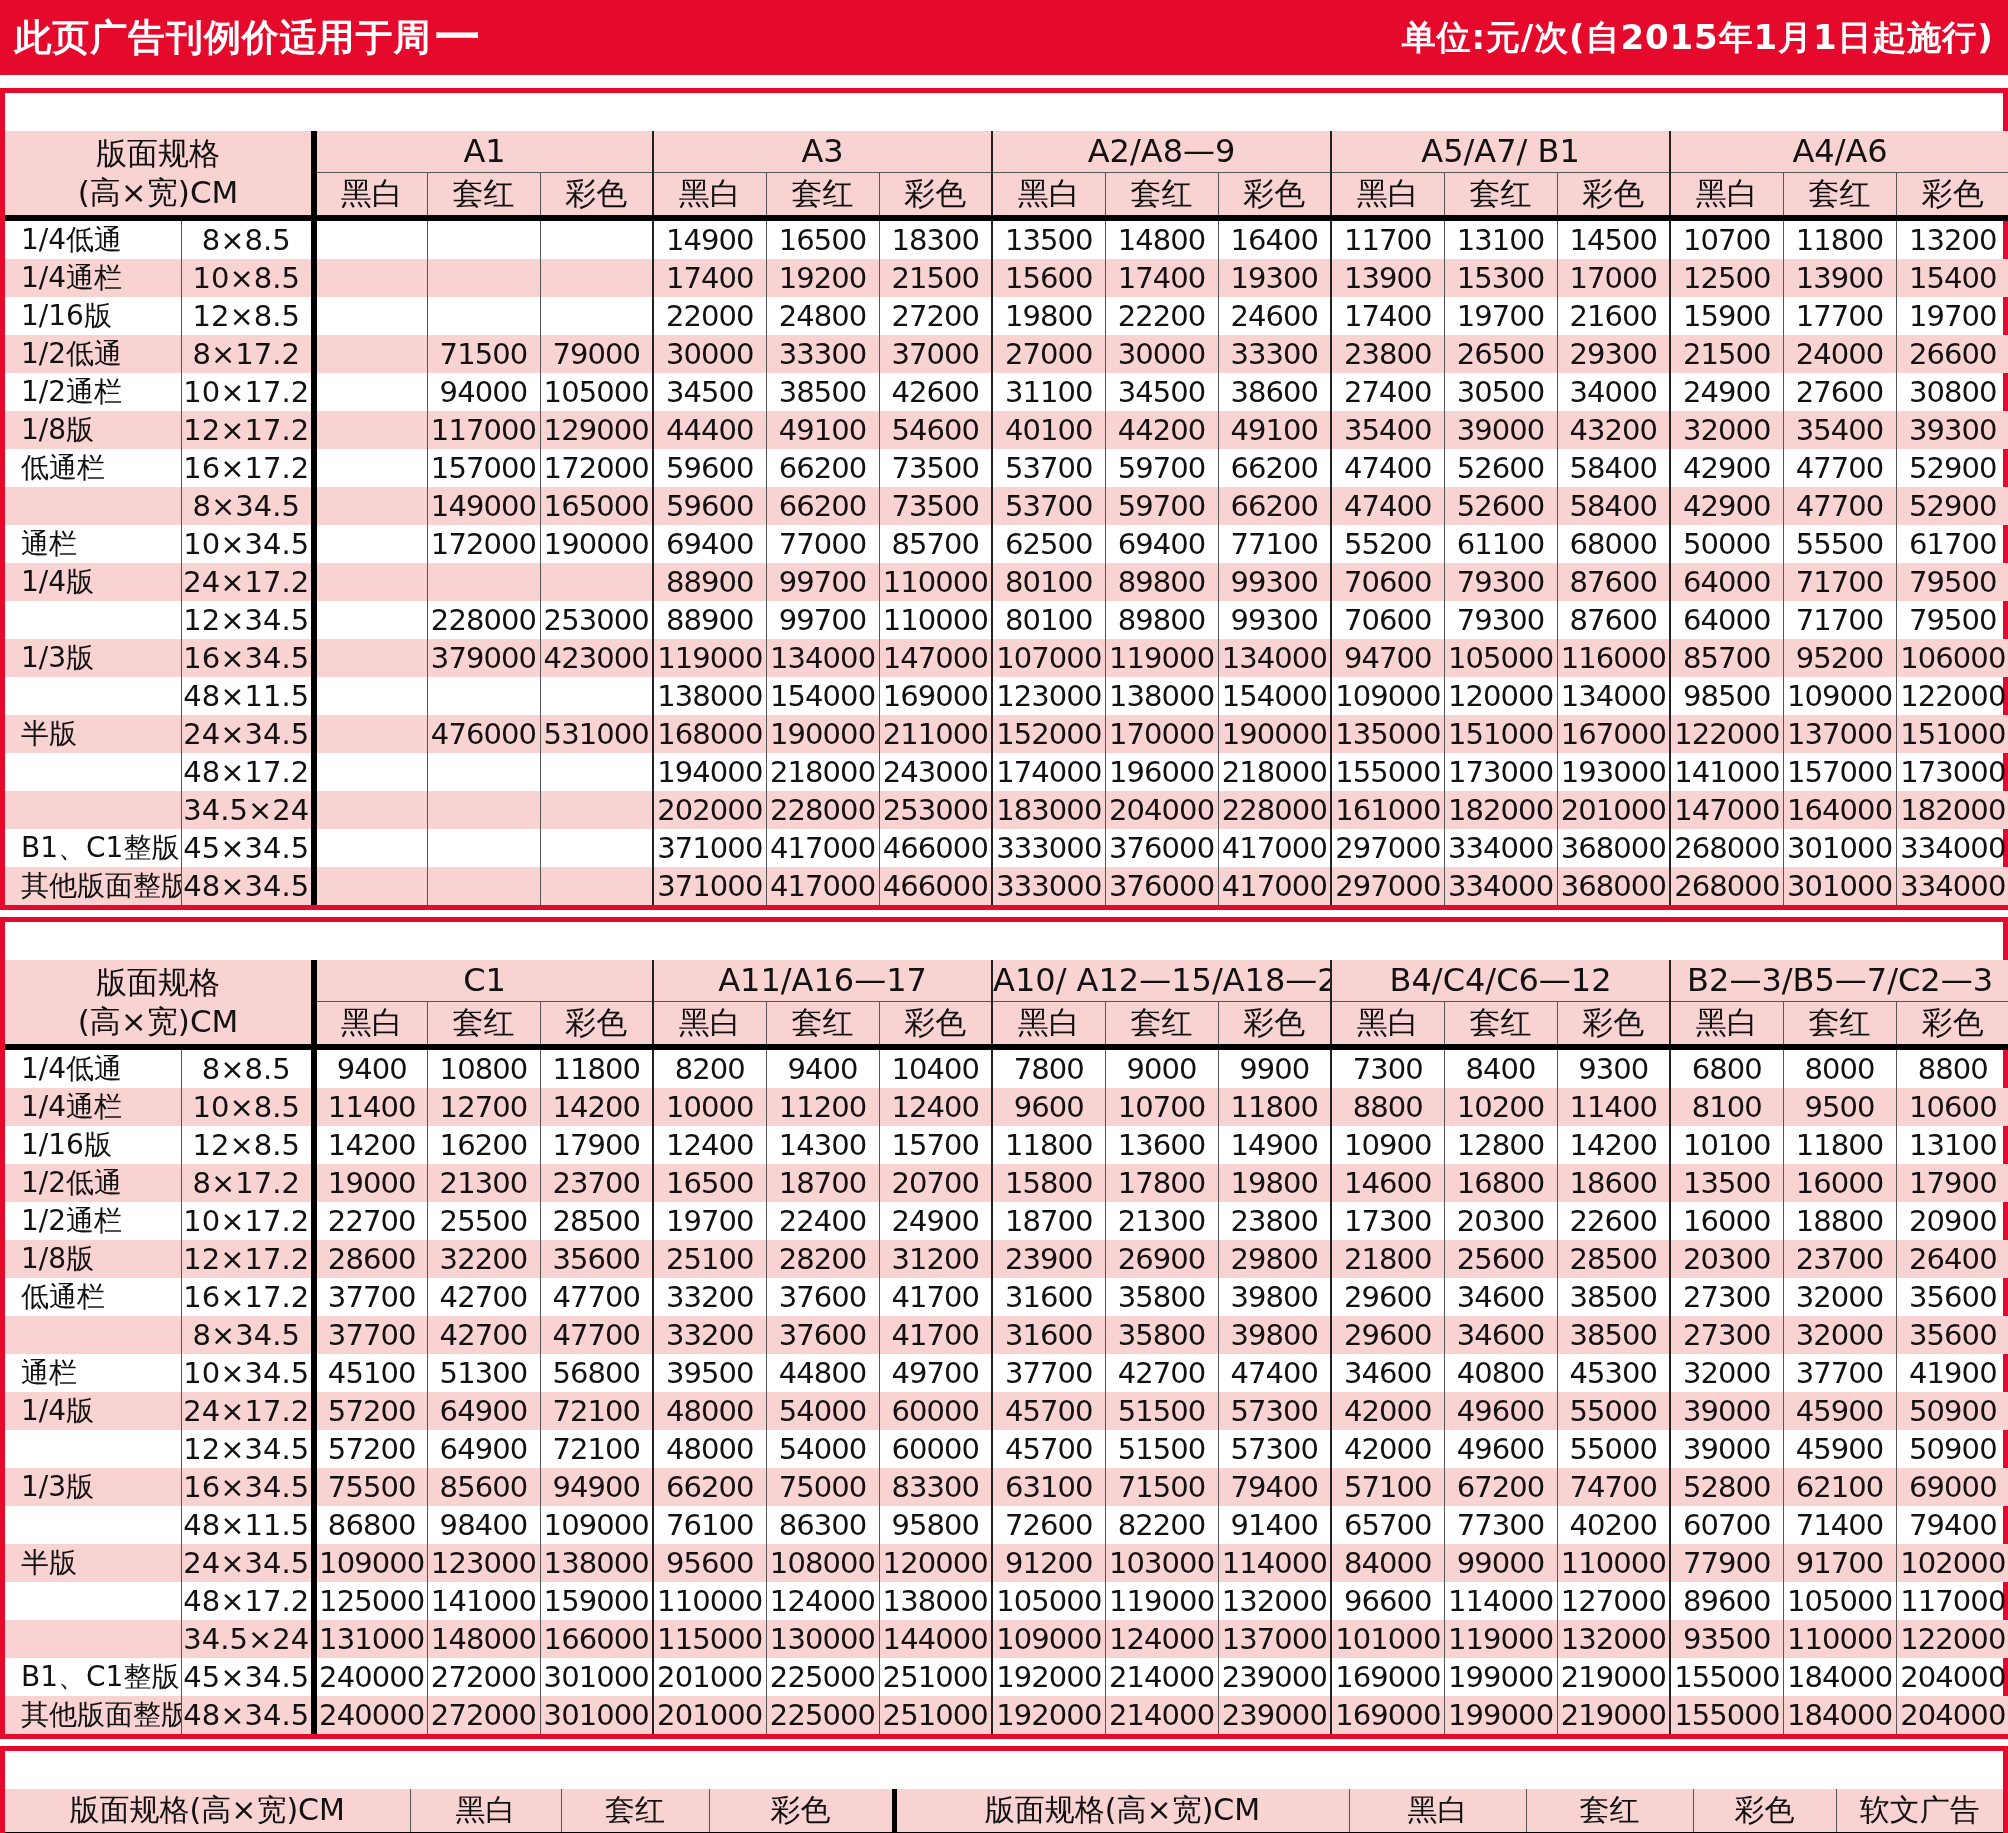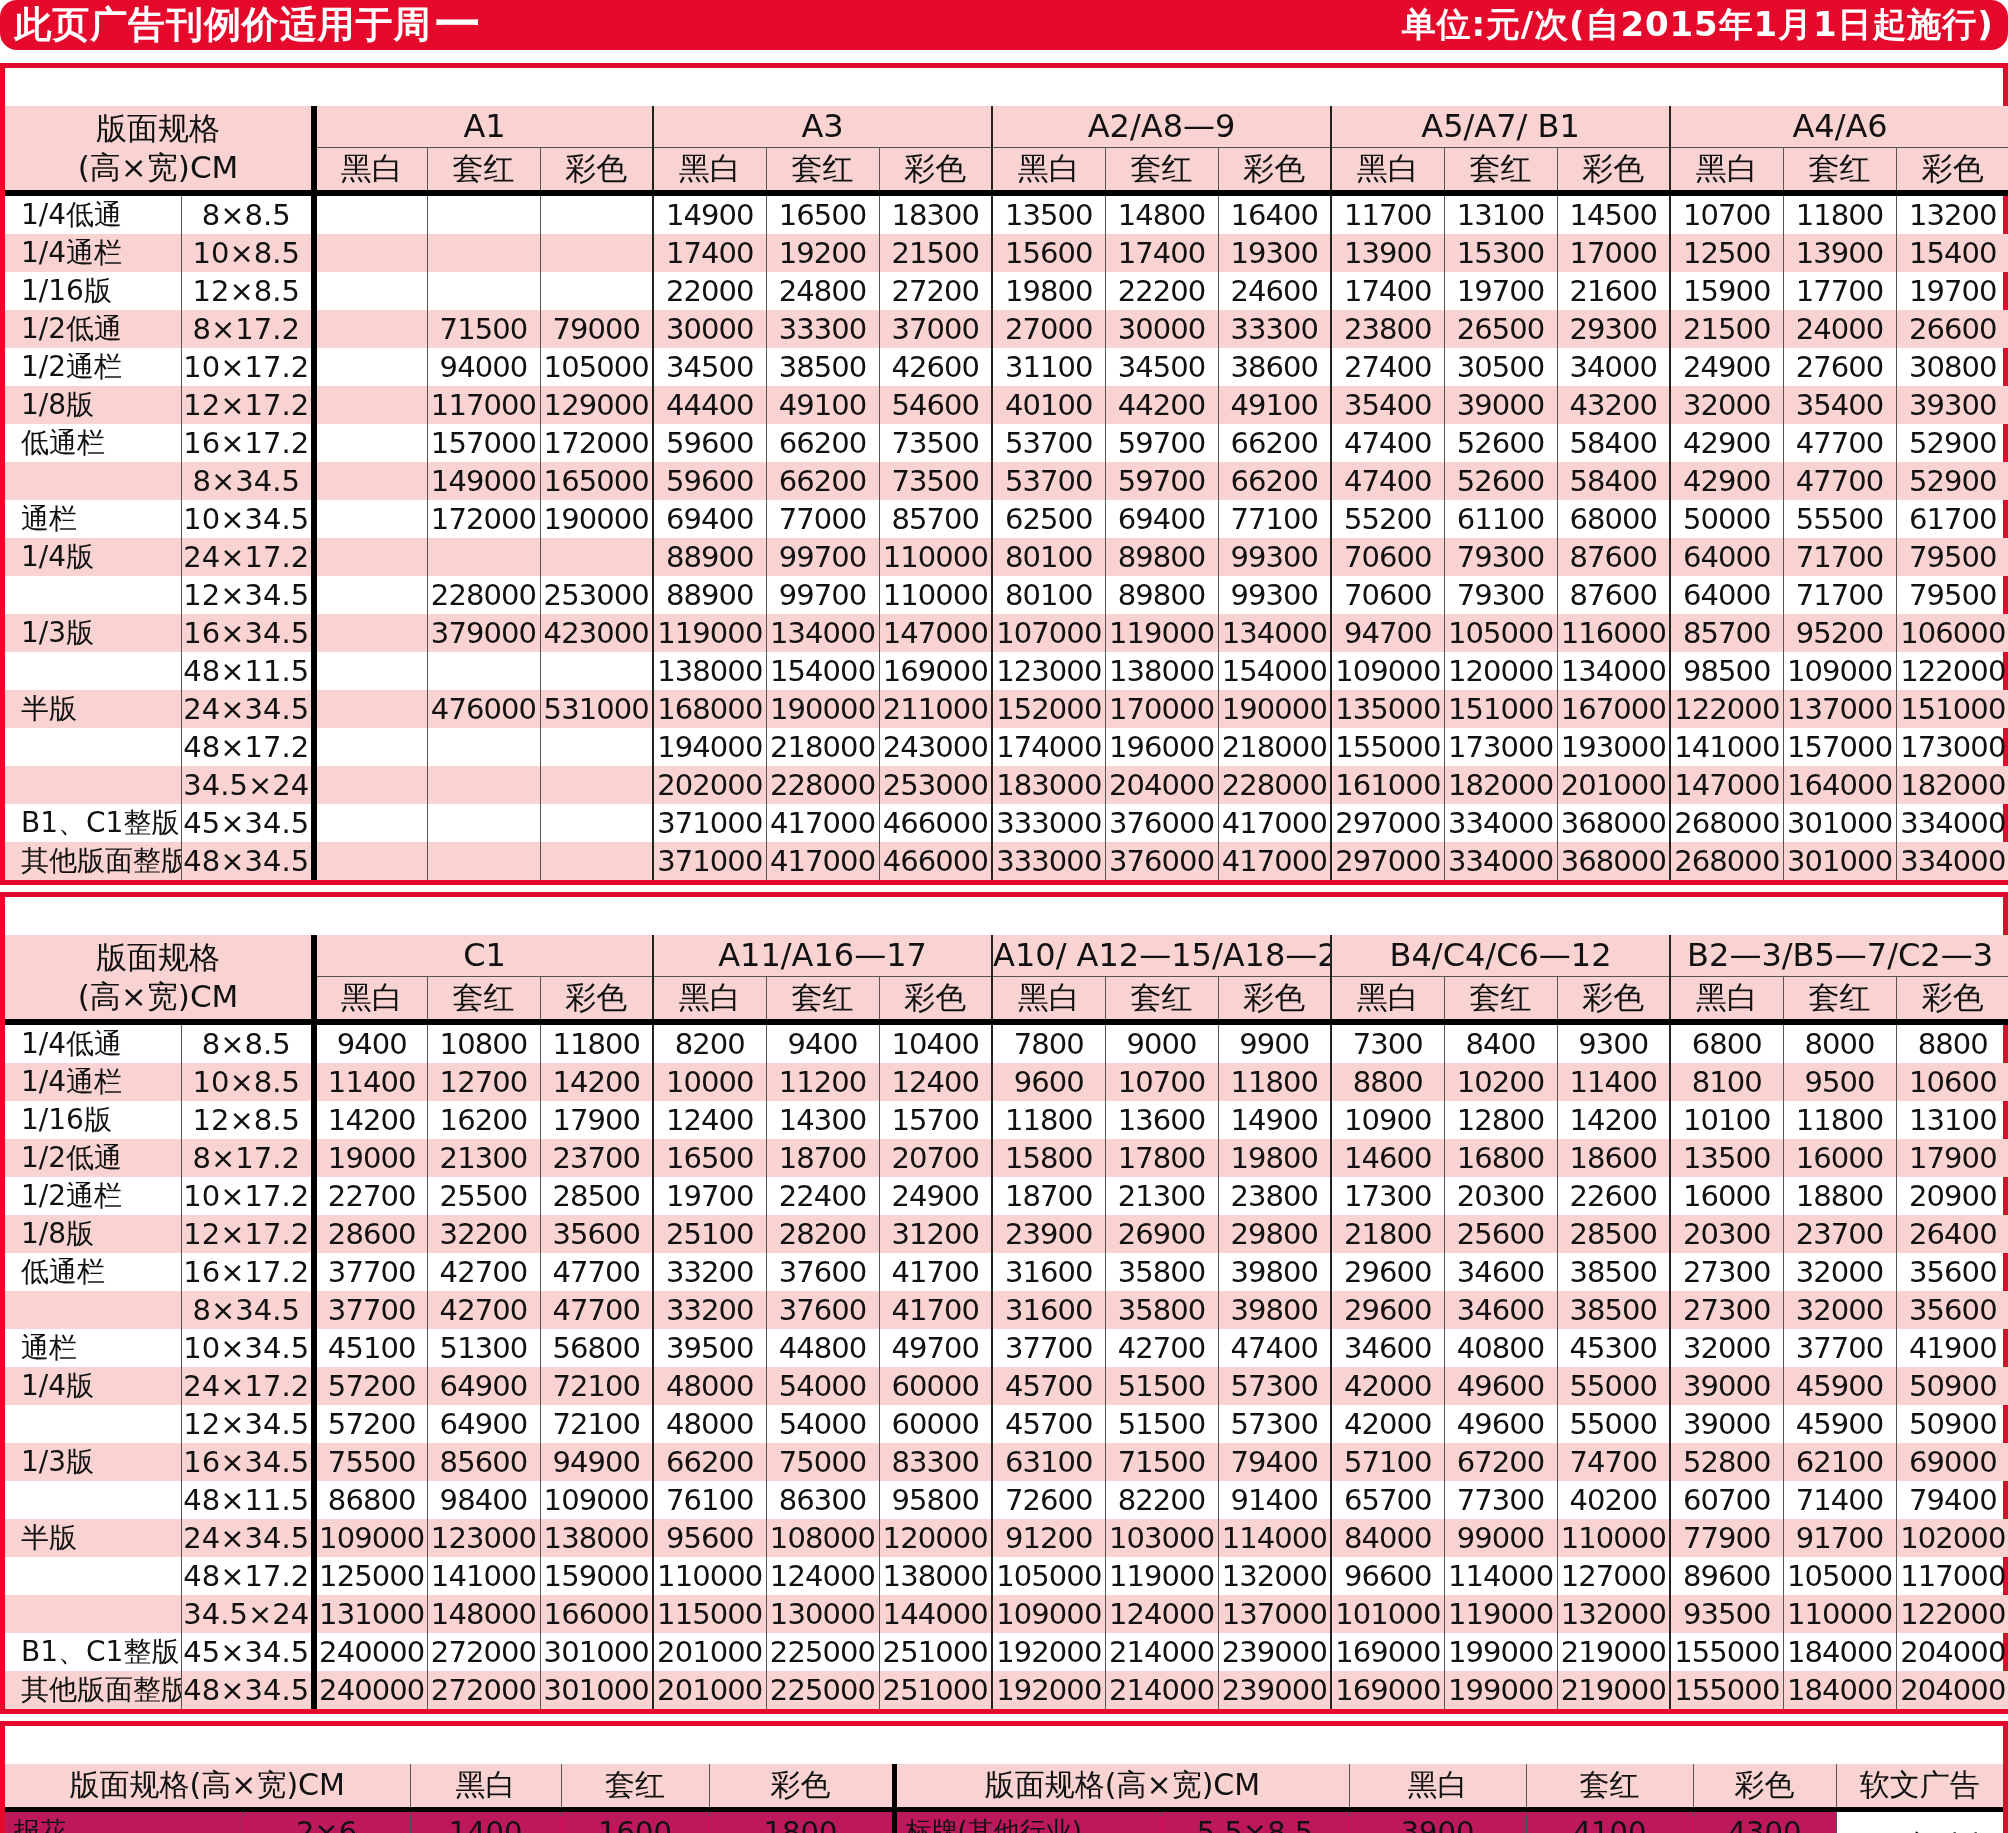--- a/index.html
+++ b/index.html
@@ -1,20 +1,20 @@
 <!DOCTYPE html>
 <html style="font-size:14.4px"><head>
 <meta charset="utf-8">
 <style>
   html,body{margin:0;padding:0;background:#ffffff;}
   body{width:2008px;font-family:"DejaVu Sans","Liberation Sans",sans-serif;color:#111;}
 
   
-  .banner{height:50px;background:#e50a2c;display:flex;justify-content:space-between;
-          align-items:center;padding:0 14.4px;box-sizing:border-box;margin-bottom:12.6px;border-radius:17px;}
+  .banner{height:75px;background:#e50a2c;display:flex;justify-content:space-between;
+          align-items:center;padding:0 14.4px;box-sizing:border-box;margin-bottom:12.6px;}
   .banner-title{color:#fff;font-weight:bold;font-size:37px;letter-spacing:0.9px;display:flex;align-items:center;}
   .banner-title .day{font-weight:900;font-size:45px;margin-left:3.6px;transform:scaleY(1.15);}
   .banner-unit{color:#fff;font-weight:bold;font-size:34px;letter-spacing:0.9px;}
 
   
   .tablebox{border:5.4px solid #e50a2c;margin-bottom:7.2px;background:#fff;}
   table{border-collapse:collapse;table-layout:fixed;width:100%;margin-top:38px;}
   th,td{padding:0;overflow:hidden;white-space:nowrap;}
 
   

